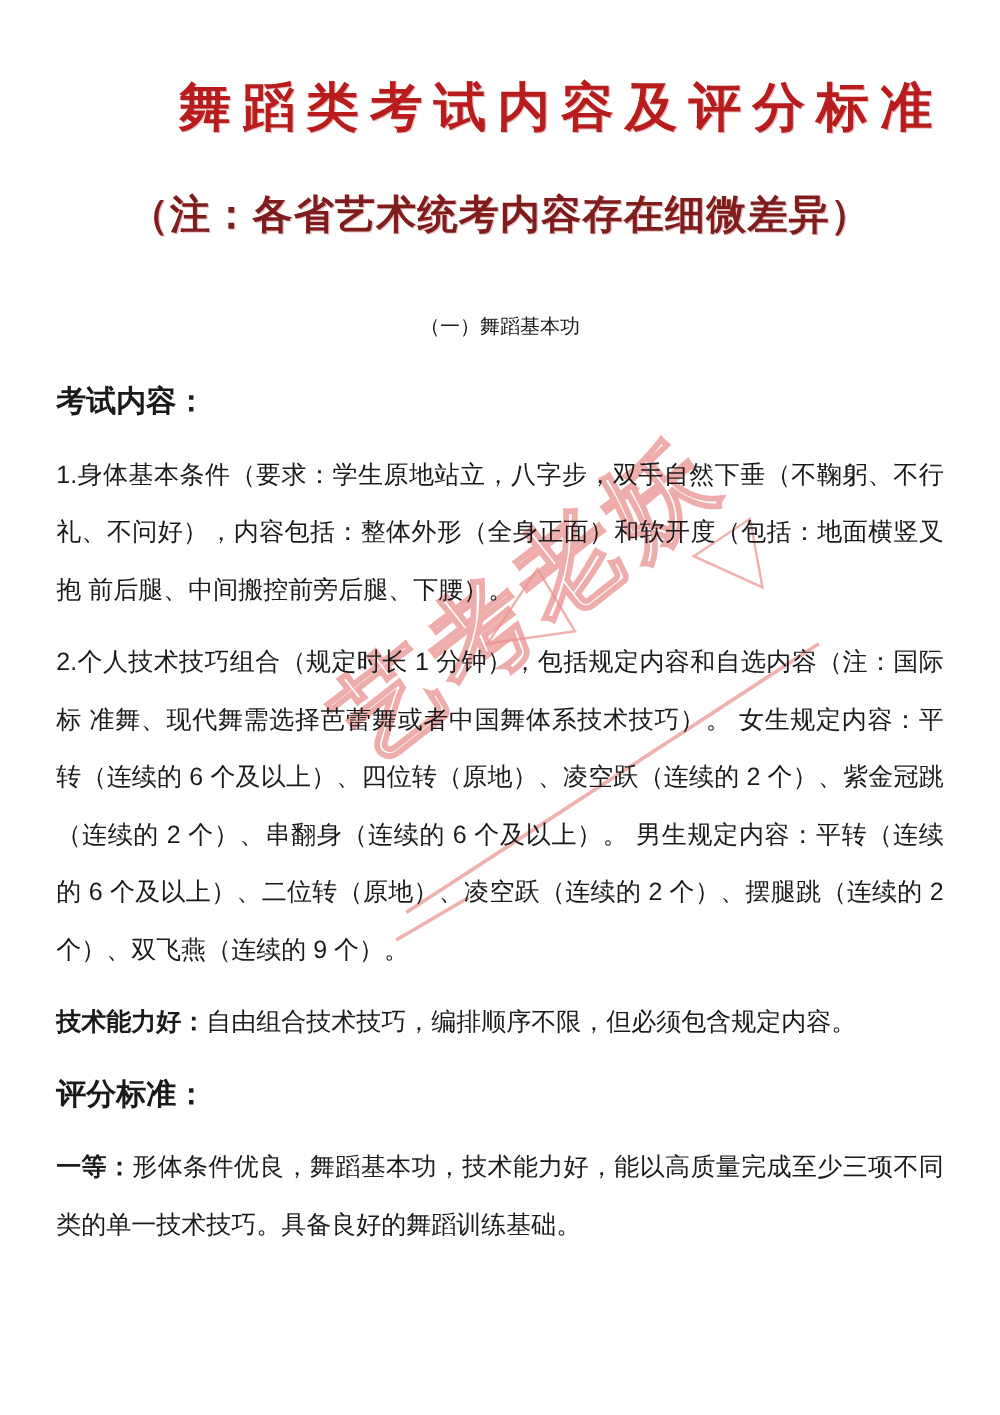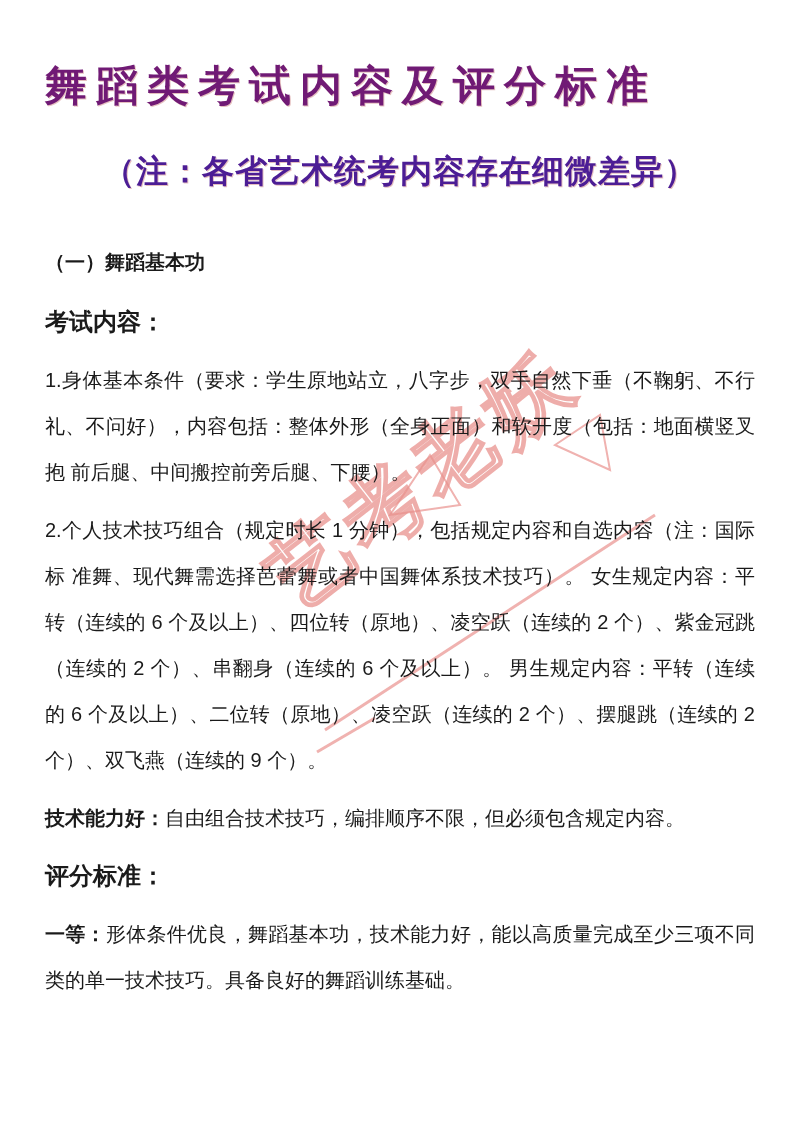--- a/index.html
+++ b/index.html
@@ -13,45 +13,46 @@
     color: #1a1a1a;
   }
   .page {
     position: relative;
     width: 100%;
     height: 100%;
     padding: 48px 45px 0 45px;
     z-index: 1;
   }
   .doc-title {
-    text-align: left;
+    text-align: right;
     font-size: 42px;
     font-weight: 900;
     letter-spacing: 9px;
     line-height: 1.15;
     margin-top: 14px;
     margin-bottom: 42px;
-    color: #701a75;
+    color: #b91c1c;
     text-shadow: 1px 1px 0 rgba(150,0,0,0.25);
   }
   .doc-subtitle {
     text-align: center;
     font-size: 32px;
     font-weight: 900;
     letter-spacing: 1px;
     line-height: 1.2;
     margin-bottom: 48px;
-    color: #4c1d95;
+    color: #7f1d1d;
     text-shadow: 1px 1px 0 rgba(150,0,0,0.25);
   }
   .sec-heading {
-    font-size: 20px;
-    font-weight: 700;
+    font-size: 16px;
+    font-weight: 400;
     line-height: 46px;
     margin-bottom: 14px;
+    text-align: center;
   }
   .para {
     font-size: 20px;
     line-height: 46px;
     text-align: justify;
     margin-bottom: 12px;
   }
   .para b { font-weight: 700; }
   .label-line {
     font-size: 24px;

